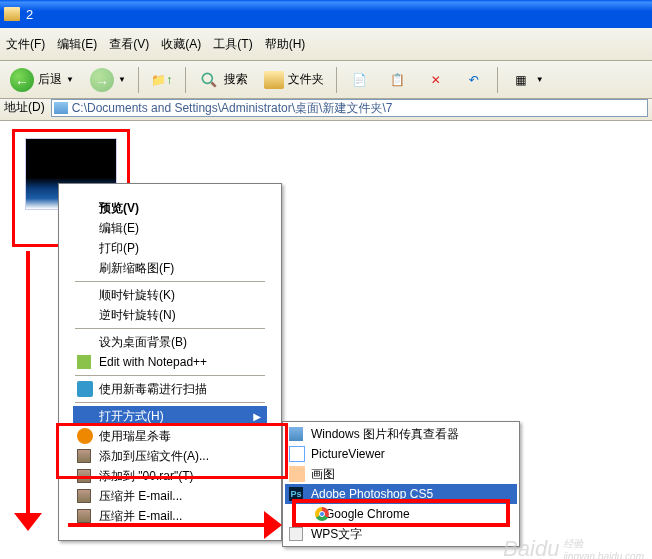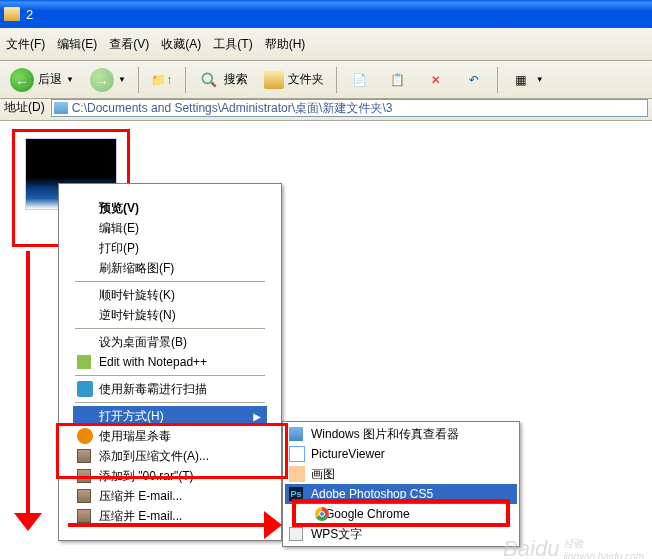--- a/index.html
+++ b/index.html
@@ -128,21 +128,21 @@
   <div class="tb-btn">
     <span class="tb-icon">▦</span>
     <span class="dropdown-arrow">▼</span>
   </div>
 </div>
 
 <div class="addressbar">
   <span class="addr-label">地址(D)</span>
   <div class="addr-field">
     <span class="folder-mini"></span>
-    <span>C:\Documents and Settings\Administrator\桌面\新建文件夹\3</span>
+    <span>C:\Documents and Settings\Administrator\桌面\新建文件夹\7</span>
   </div>
 </div>
 
 <div class="content">
 
   <div class="thumb">
     <div class="thumb-img"></div>
     <div class="thumb-label-wrap"><span class="thumb-label">00</span></div>
   </div>
 

